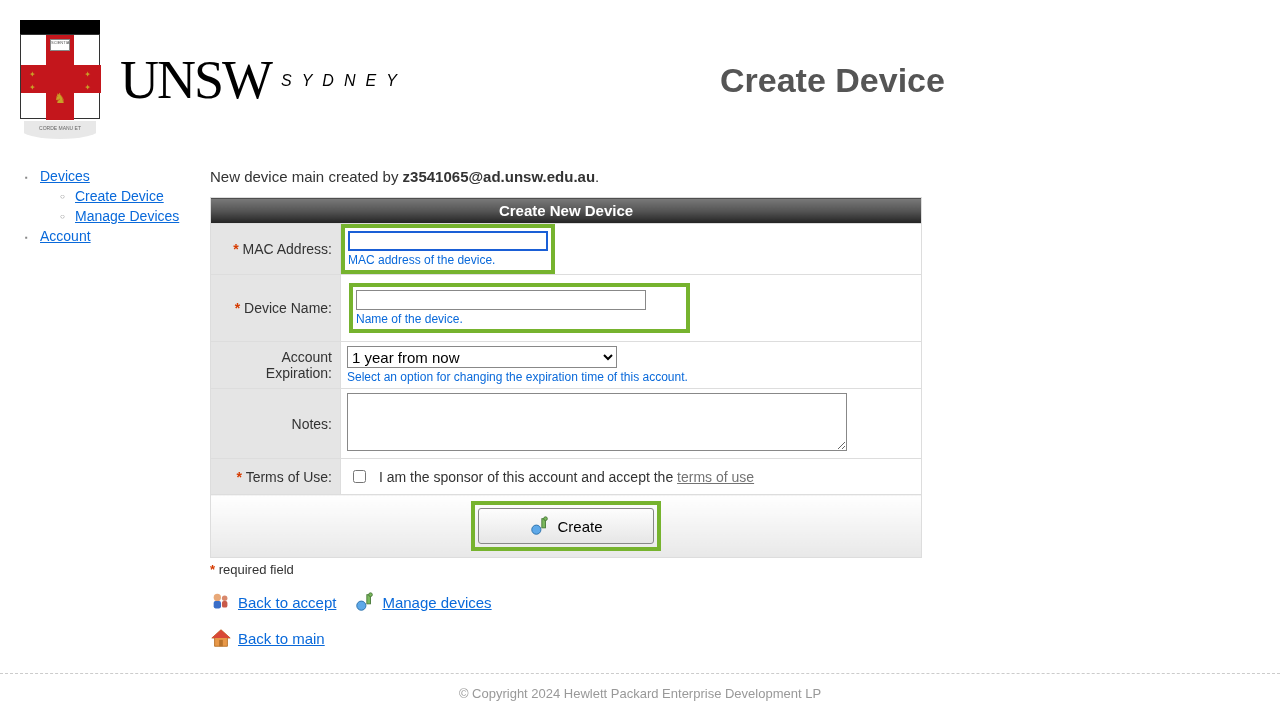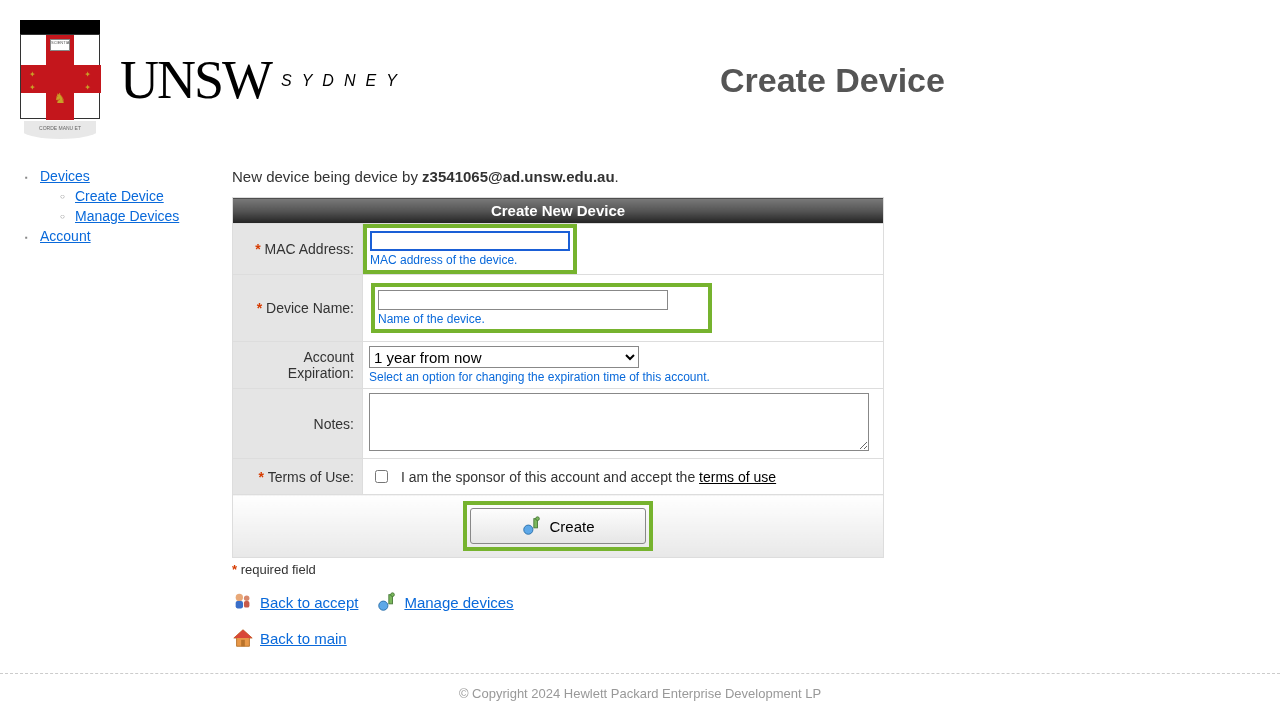--- a/index.html
+++ b/index.html
@@ -126,21 +126,20 @@
       top: 50%;
       transform: translateY(-50%);
       font-size: 34px;
       font-weight: bold;
       color: #555;
       margin-left: 80px;
     }
     .main-area {
       display: flex;
       padding: 0 10px;
-      gap: 22px;
     }
     .sidebar {
       width: 200px;
       padding-left: 0;
     }
     .sidebar ul {
       list-style: none;
       padding-left: 15px;
       margin: 8px 0 0 0;
     }
@@ -175,21 +174,21 @@
     }
     .content {
       flex: 1;
       padding: 8px 0 0 0;
     }
     .intro-text {
       font-size: 15px;
       margin-bottom: 12px;
     }
     .form-table {
-      width: 652px;
+      width: 712px;
       border-collapse: collapse;
       border: 1px solid #bbb;
     }
     .form-table-header {
       background: linear-gradient(to bottom, #7a7a7a 0%, #555 50%, #222 100%);
       color: #fff;
       text-align: center;
       font-weight: bold;
       padding: 4px 8px;
       font-size: 15px;
@@ -251,21 +250,21 @@
       font-family: Arial;
       font-size: 14px;
     }
     .terms-row {
       display: flex;
       align-items: center;
       gap: 10px;
       padding: 4px 2px;
     }
     .terms-row a {
-      color: #000000;
+      color: #737373;
       text-decoration: underline;
       margin-top: 16px;
     }
     .button-row td {
       background: linear-gradient(to bottom, #fff 0%, #e8e8e8 100%);
       text-align: center;
       padding: 6px;
     }
     .create-button {
       display: inline-flex;
@@ -351,21 +350,21 @@
           <li><a href="#">Create Device</a></li>
           <li><a href="#">Manage Devices</a></li>
         </ul>
       </li>
       <li><a href="#">Account</a></li>
     </ul>
   </nav>
 
   <div class="content">
     <div class="intro-text">
-      <span>New device being device by </span><b>z3541065@ad.unsw.edu.au</b><span>.</span>
+      <span>New device main created by </span><b>z3541065@ad.unsw.edu.au</b><span>.</span>
     </div>
 
     <table class="form-table">
       <tbody>
           <tr>
         <td colspan="2" class="form-table-header">Create New Device</td>
       </tr>
       <tr>
         <td class="label-cell">
           <span class="required-star">*</span>

